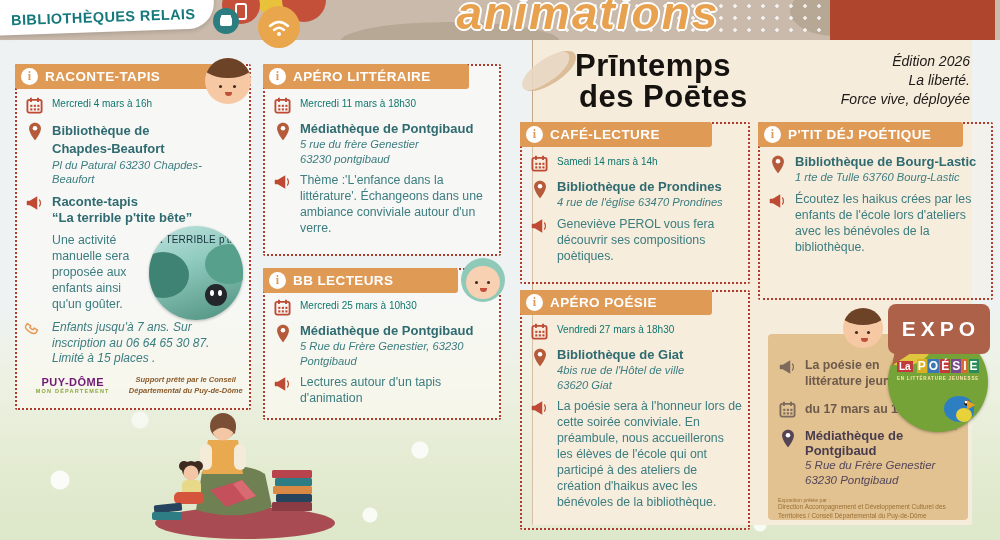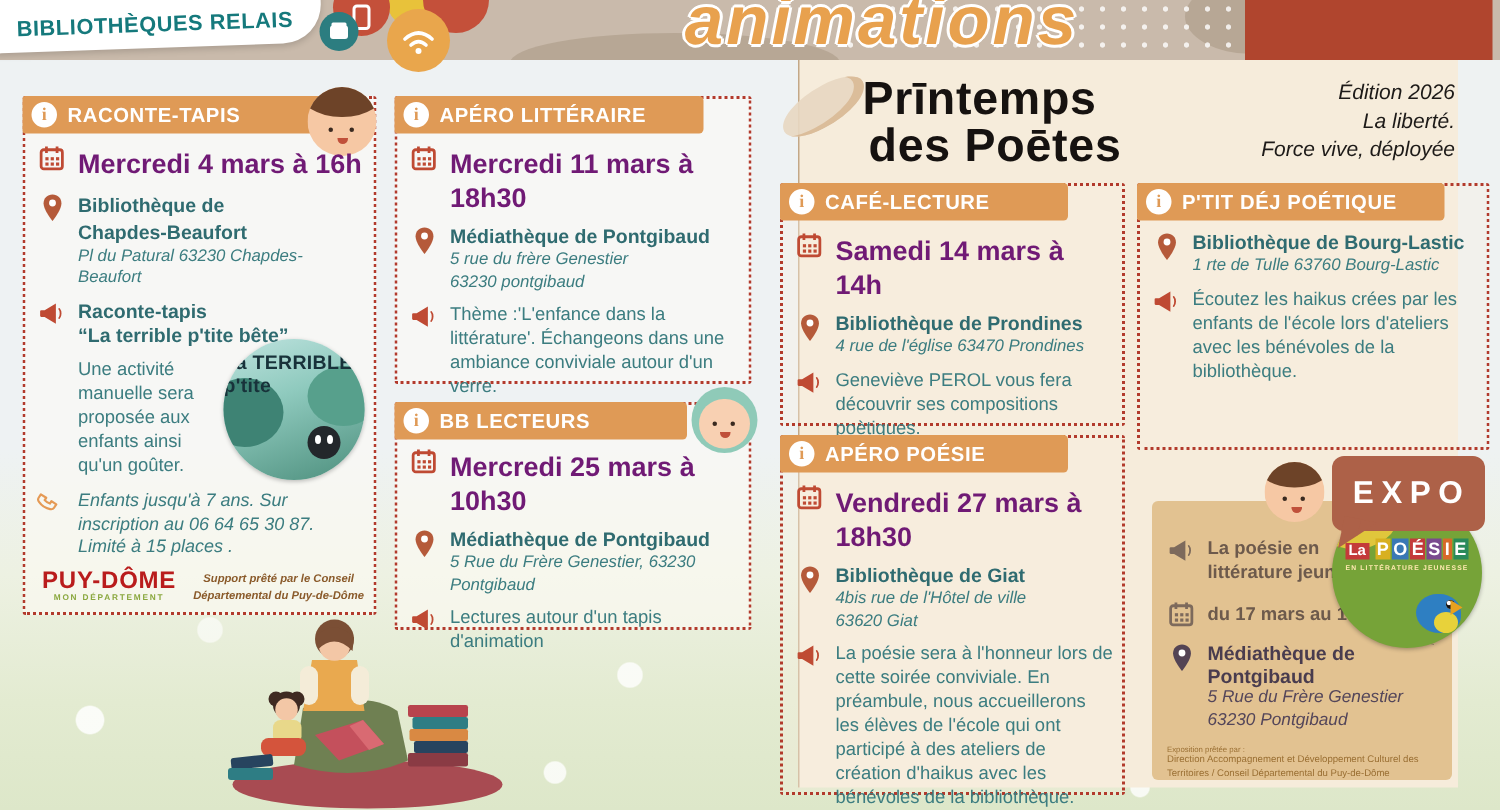--- a/index.html
+++ b/index.html
@@ -60,21 +60,21 @@
   .card { position:absolute; border:2px dotted #b23a2c; background:rgba(255,252,246,.55); border-radius:2px; }
   .card.on-cream { background:rgba(250,241,226,.35); }
   .chead { position:absolute; top:-2px; left:-2px; height:25px; background:#df9a56; color:#fff;
     display:flex; align-items:center; gap:7px; padding:0 10px 0 6px; border-radius:2px 3px 3px 2px; }
   .chead span.t { font-weight:bold; font-size:13.5px; letter-spacing:.4px; white-space:nowrap; }
   .info-dot { width:17px; height:17px; background:#fff; color:#df9a56; border-radius:50%; flex:none;
     display:flex; align-items:center; justify-content:center; font-weight:bold; font-size:12px; font-family:"Liberation Serif",serif; }
   .rows { position:absolute; left:8px; right:6px; top:30px; }
   .row { display:flex; gap:8px; margin-bottom:7px; }
   .ic { flex:none; width:19px; display:flex; justify-content:center; padding-top:1px; }
-  .dt { color:#701a75; font-weight:bold; font-size:18px; line-height:1.25; padding-top:2px; }
+  .dt { color:#0f766e; font-weight:normal; font-size:10px; line-height:1.25; padding-top:2px; }
   .pl { color:#2f6b70; font-weight:bold; font-size:13px; line-height:1.25; }
   .ad { color:#3c7d80; font-style:italic; font-size:11.2px; line-height:1.3; }
   .ds { color:#3c7d80; font-size:12.3px; line-height:1.3; }
   .rust { color:#bf4a33; }
   .pinc { color:#b55a3a; }
 
   .face { position:absolute; border-radius:50%; overflow:hidden; }
   .face .skin { position:absolute; inset:0; background:#f6c8a4; }
   .face .hair { position:absolute; left:-12%; top:-35%; width:124%; height:78%; background:#6d4328; border-radius:50%; }
   .face .eye { position:absolute; width:3px; height:3px; background:#3a2a20; border-radius:50%; top:58%; }
@@ -83,24 +83,24 @@
   .face.baby .skin { inset:18% 12% 6% 12%; border-radius:50%; background:#f8d0b2; }
 
   
   .book-circle { position:absolute; right:6px; top:160px; width:94px; height:94px; border-radius:50%;
     background:linear-gradient(160deg, #bfe3df 0%, #8fcabe 40%, #4d8f7d 100%); overflow:hidden;
     box-shadow:0 1px 3px rgba(0,0,0,.25); }
   .book-circle .bush { position:absolute; left:-12px; top:26px; width:52px; height:46px; background:#3e8374; border-radius:50%; }
   .book-circle .bush2 { position:absolute; right:-10px; top:18px; width:48px; height:40px; background:#57a08c; border-radius:50%; }
   .book-circle .blob { position:absolute; right:16px; bottom:14px; width:22px; height:22px; background:#23272b; border-radius:50%; }
   .book-circle .blob:after { content:""; position:absolute; left:5px; top:6px; width:4px; height:6px; background:#fff; border-radius:50%; box-shadow:8px 0 0 #fff; }
-  .book-title { position:absolute; left:0; right:0; top:8px; color:#18323a;
-    font-size:13px; font-weight:bold; letter-spacing:.2px; }
+  .book-title { position:absolute; left:0; right:0; top:8px; text-align:center; color:#18323a;
+    font-size:10px; font-weight:normal; letter-spacing:.2px; }
   .phone-ic { transform:rotate(-12deg); }
-  .pdd-logo { color:#b91c1c; font-weight:bold; font-size:16px; letter-spacing:.5px; text-align:center; line-height:1; }
+  .pdd-logo { color:#701a75; font-weight:bold; font-size:11px; letter-spacing:.5px; text-align:center; line-height:1; }
   .pdd-sub { color:#8aa83e; font-size:5.5px; letter-spacing:1.2px; font-weight:bold; }
   .support { color:#8a5a2a; font-weight:bold; font-style:italic; font-size:7.5px; line-height:1.5; text-align:center; }
 
   
   .expo-card { position:absolute; left:768px; top:334px; width:200px; height:186px;
     background:rgba(209,160,84,.55); border-radius:4px; }
   .expo-bubble { position:absolute; left:888px; top:304px; width:102px; height:50px; background:#ad6148;
     border-radius:8px; display:flex; align-items:center; justify-content:center; z-index:4; }
   .expo-bubble:after { content:""; position:absolute; left:6px; bottom:-14px; border:11px solid transparent;
     border-top-color:#ad6148; border-left-color:#ad6148; transform:rotate(12deg); }

